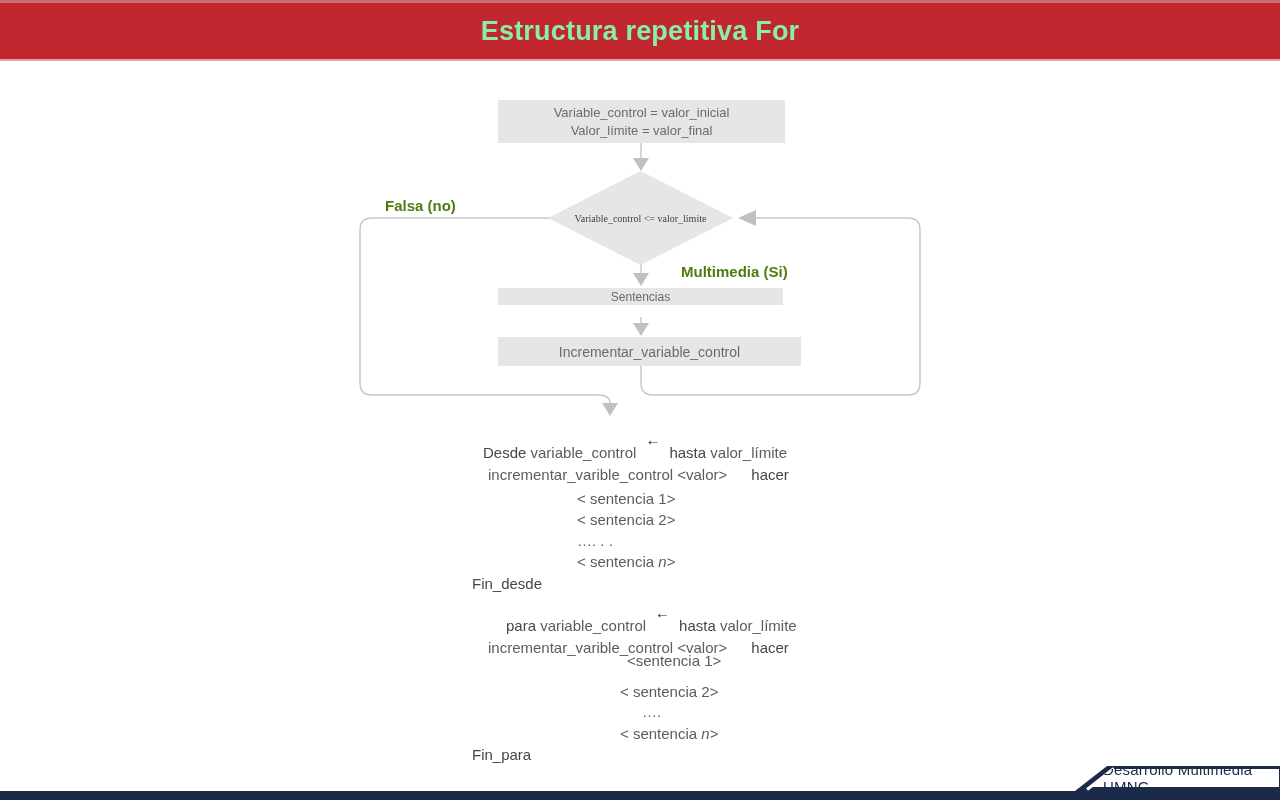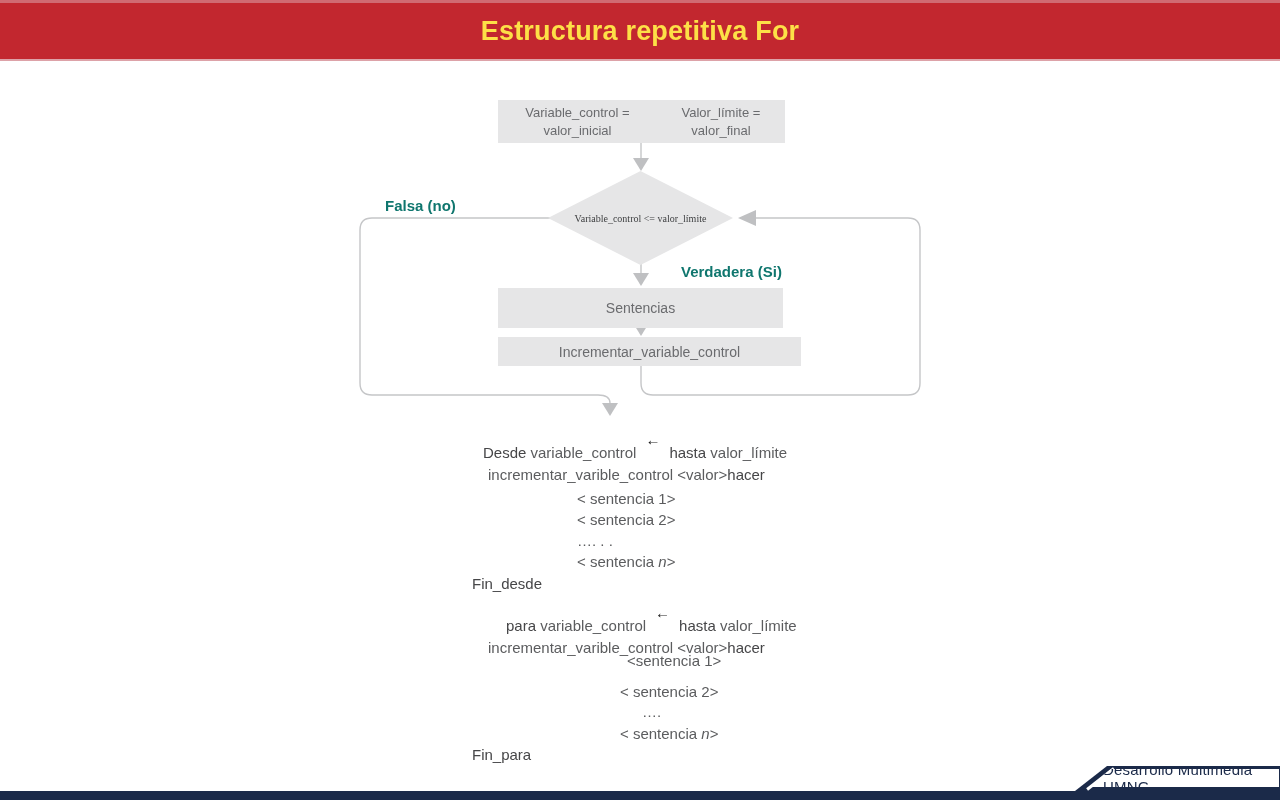--- a/index.html
+++ b/index.html
@@ -10,59 +10,59 @@
   .page { position:absolute; inset:0; width:1280px; height:800px; }
 
   
   .header {
     position:absolute; left:0; top:0; width:1280px; height:61px;
     background:#C2272F;
     border-top:3px solid #D06A72; border-bottom:2px solid #DDA2A8;
     display:flex; align-items:center; justify-content:center;
   }
   .header h1 {
-    color:#fde047; font-size:27px; font-weight:bold; letter-spacing:0.2px;
+    color:#86efac; font-size:27px; font-weight:bold; letter-spacing:0.2px;
   }
 
   
   .fc-box {
     position:absolute; background:#E6E6E7; color:#6A6B6E;
-    display:flex; align-items:center; justify-content:center;
+    display:flex; flex-direction:column; align-items:center; justify-content:center;
     text-align:center;
   }
   .box-init { left:498px; top:100px; width:287px; height:43px; font-size:13px; line-height:18px; }
-  .box-sent { left:498px; top:288px; width:285px; height:40px; font-size:14px; }
+  .box-sent { left:498px; top:288px; width:285px; height:17px; font-size:12px; }
   .box-incr { left:498px; top:337px; width:303px; height:29px; font-size:14px; }
 
   .diamond {
     position:absolute; left:548px; top:171px; width:185px; height:94px;
     background:#E6E6E7;
     clip-path:polygon(50% 0, 100% 50%, 50% 100%, 0 50%);
     display:flex; align-items:center; justify-content:center;
   }
   .diamond span { font-size:10px; color:#3F4042; white-space:nowrap;font-family:Liberation Serif, serif; }
 
   .branch-label {
-    position:absolute; color:#0f766e; font-weight:bold; font-size:15px; white-space:nowrap;
+    position:absolute; color:#4d7c0f; font-weight:bold; font-size:15px; white-space:nowrap;
   }
   .label-false { left:385px; top:197px; }
   .label-true  { left:681px; top:263px; }
 
   svg.connectors { position:absolute; left:0; top:0; pointer-events:none; }
 
   
   .code-line {
     position:absolute; font-size:15px; color:#5B5C5E; white-space:pre;
   }
   .code-line b, .kw { font-weight:normal; color:#464648; }
   .raised-arrow {
     display:inline-block; width:33px; text-align:center;
     transform:translateY(-13px); font-weight:bold; color:#1A1A1A; font-size:15px;
   }
-  .kw-hacer { margin-left:0; }
+  .kw-hacer { margin-left:24px; }
   .it { font-style:italic; }
 
   
   .footer-bar {
     position:absolute; left:0; top:791px; width:1280px; height:9px; background:#1B2A49;
   }
   .footer-badge { position:absolute; left:1075px; top:766px; width:205px; height:25px; }
   .badge-orange {
     position:absolute; left:10px; right:0; bottom:0; height:3px; background:#F0A32F;
   }
@@ -110,21 +110,21 @@
   <div class="fc-box box-init">
     <span>Variable_control = valor_inicial</span>
     <span>Valor_límite = valor_final</span>
   </div>
 
   <div class="diamond">
     <span>Variable_control &lt;= valor_límite</span>
   </div>
 
   <div class="branch-label label-false">Falsa (no)</div>
-  <div class="branch-label label-true">Verdadera (Si)</div>
+  <div class="branch-label label-true">Multimedia (Si)</div>
 
   <div class="fc-box box-sent">
     <span>Sentencias</span>
   </div>
 
   <div class="fc-box box-incr">
     <span>Incrementar_variable_control</span>
   </div>
 
   <div>

